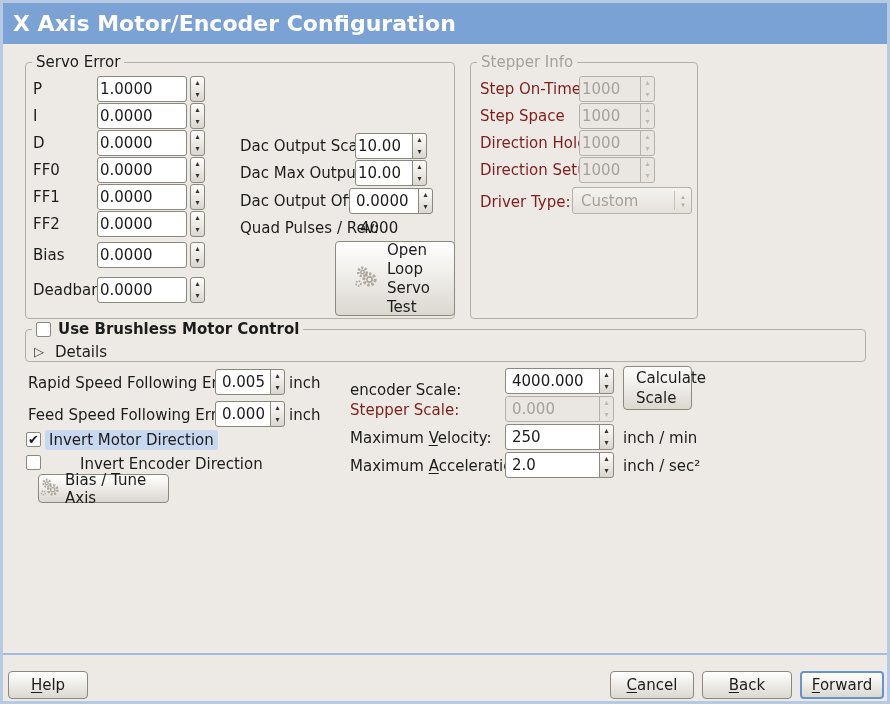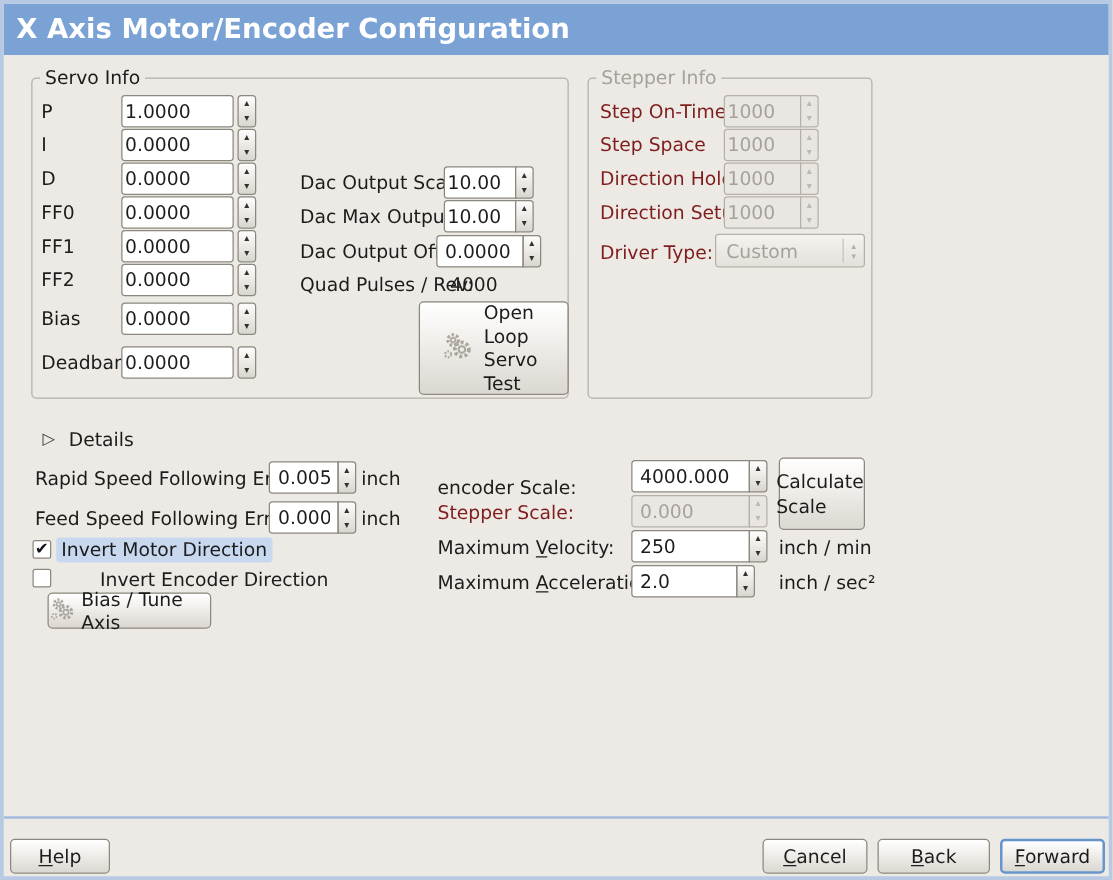--- a/index.html
+++ b/index.html
@@ -97,21 +97,21 @@
   .separator { position:absolute; left:0; right:0; top:650px; border-top:2px solid #a3bcdb; }
 </style>
 </head>
 <body>
 
 <div class="window">
 
   <div class="titlebar">X Axis Motor/Encoder Configuration</div>
 
   <div class="frame" style="left:22px; top:59px; width:430px; height:257px;">
-    <span class="frame-title">Servo Info</span>
+    <span class="frame-title">Servo Error</span>
   </div>
 
   <span class="lbl" style="left:30px; top:77px;">P</span>
   <div class="entry detached" style="left:94px; top:73px;">
     <span class="box" style="width:90px;">
         <input class="center" value="1.0000" style="">
       </span>
     <span class="spin">
         <span>▴</span>
         <span>▾</span>
@@ -295,20 +295,26 @@
   <span class="lbl disabled" style="left:477px; top:190px;">Driver Type:</span>
   <div class="combo" style="left:569px; top:184px; width:120px; height:27px;">
     <span class="txt">Custom</span>
     <span class="sep"></span>
     <span class="arrows">
         <span>▴</span>
         <span>▾</span>
       </span>
   </div>
 
+  <div class="frame" style="left:22px; top:326px; width:841px; height:33px;">
+    <span class="frame-title" style="display:flex; align-items:center; gap:7px;">
+      <span class="cb-inline"></span>
+      <span class="bold">Use Brushless Motor Control</span>
+    </span>
+  </div>
   <span class="expander-arrow" style="left:31px; top:341px;">▷</span>
   <span class="lbl" style="left:52px; top:340px;">Details</span>
 
   <span class="lbl" style="left:25px; top:371px;">Rapid Speed Following Error:</span>
   <div class="entry attached" style="left:212px; top:366px;">
     <span class="box" style="width:56px;">
         <input value="0.0050" style="">
       </span>
     <span class="spin">
         <span>▴</span>
@@ -332,21 +338,21 @@
   <span class="lbl" style="left:347px; top:378px;">encoder Scale:</span>
   <div class="entry attached" style="left:502px; top:365px;">
     <span class="box" style="width:95px;">
         <input value="4000.000" style="">
       </span>
     <span class="spin">
         <span>▴</span>
         <span>▾</span>
       </span>
   </div>
-  <div class="btn" style="left:620px; top:363px; width:69px; height:58px; justify-content:flex-end; padding-left:0; text-align:left; line-height:20px;">
+  <div class="btn" style="left:620px; top:363px; width:69px; height:44px; justify-content:flex-start; padding-left:12px; text-align:left; line-height:20px;">
     <span>Calculate Scale</span>
   </div>
 
   <span class="lbl disabled" style="left:347px; top:398px;">Stepper Scale:</span>
   <div class="entry attached disabled" style="left:502px; top:393px;">
     <span class="box" style="width:95px;">
         <input disabled="" value="0.000" style="">
       </span>
     <span class="spin">
         <span>▴</span>
@@ -361,21 +367,21 @@
       </span>
     <span class="spin">
         <span>▴</span>
         <span>▾</span>
       </span>
   </div>
   <span class="lbl" style="left:620px; top:426px;">inch / min</span>
 
   <span class="lbl" style="left:347px; top:454px;"><span>Maximum </span><u style="text-underline-offset:2px;">A</u><span>cceleration:</span></span>
   <div class="entry attached" style="left:502px; top:449px;">
-    <span class="box" style="width:85px;">
+    <span class="box" style="width:95px;">
         <input value="2.0" style="">
       </span>
     <span class="spin">
         <span>▴</span>
         <span>▾</span>
       </span>
   </div>
   <span class="lbl" style="left:620px; top:454px;">inch / sec²</span>
 
   <span class="cb" style="left:23px; top:429px;"><span>✔</span></span>

